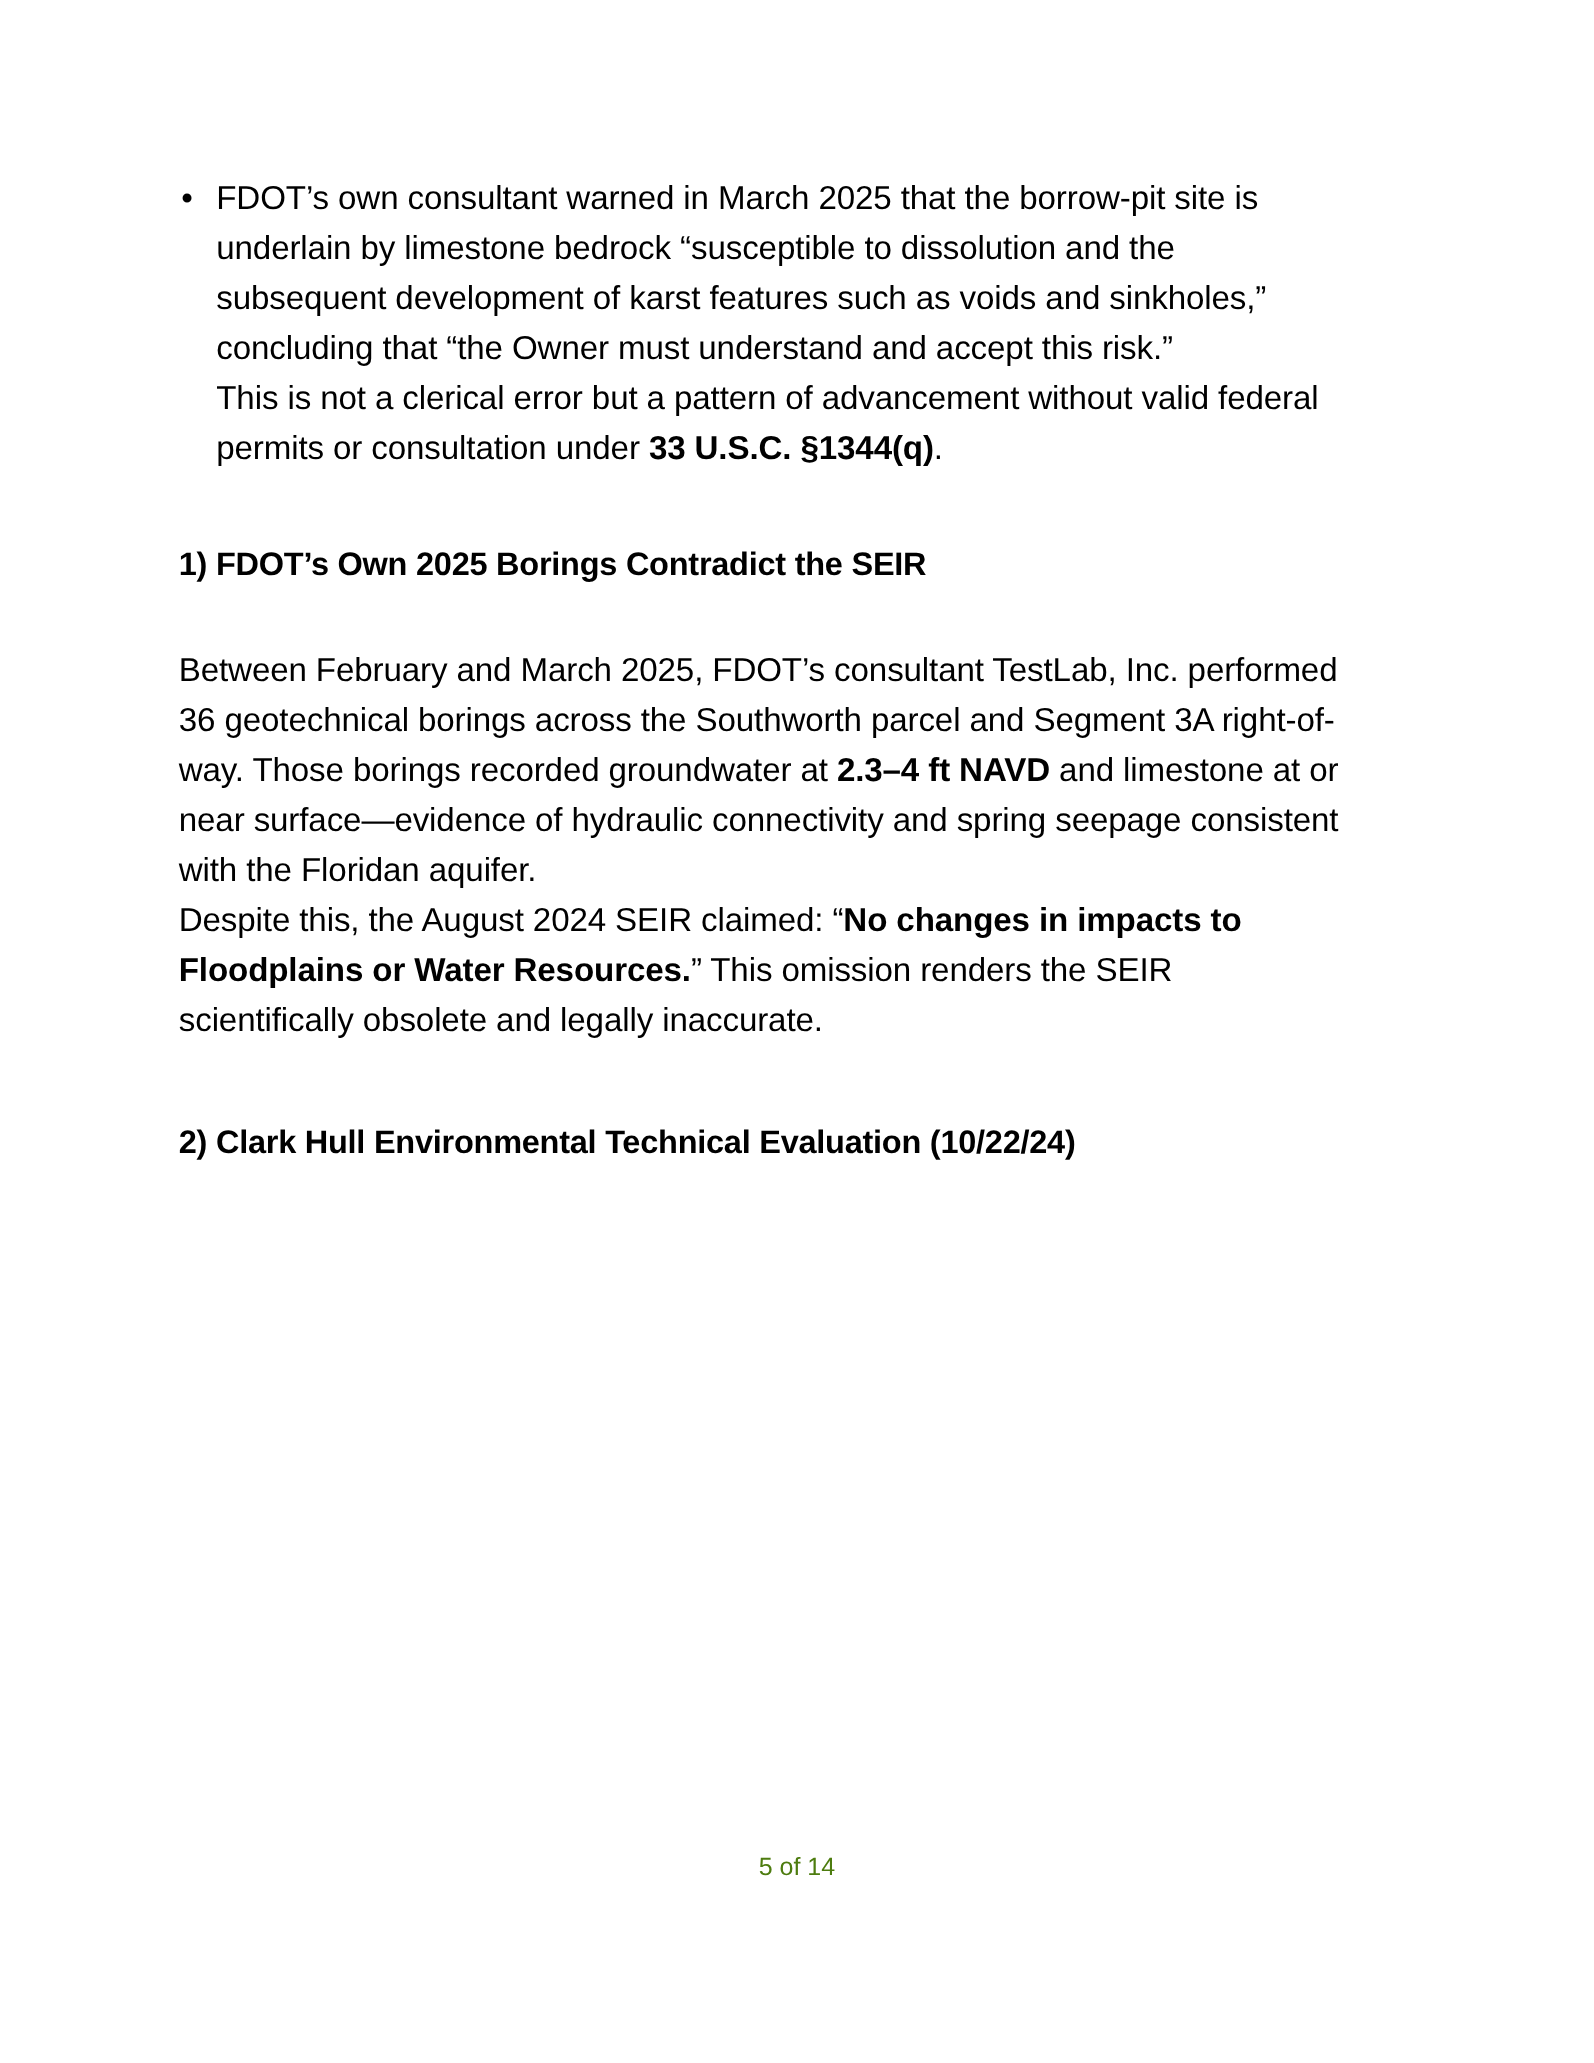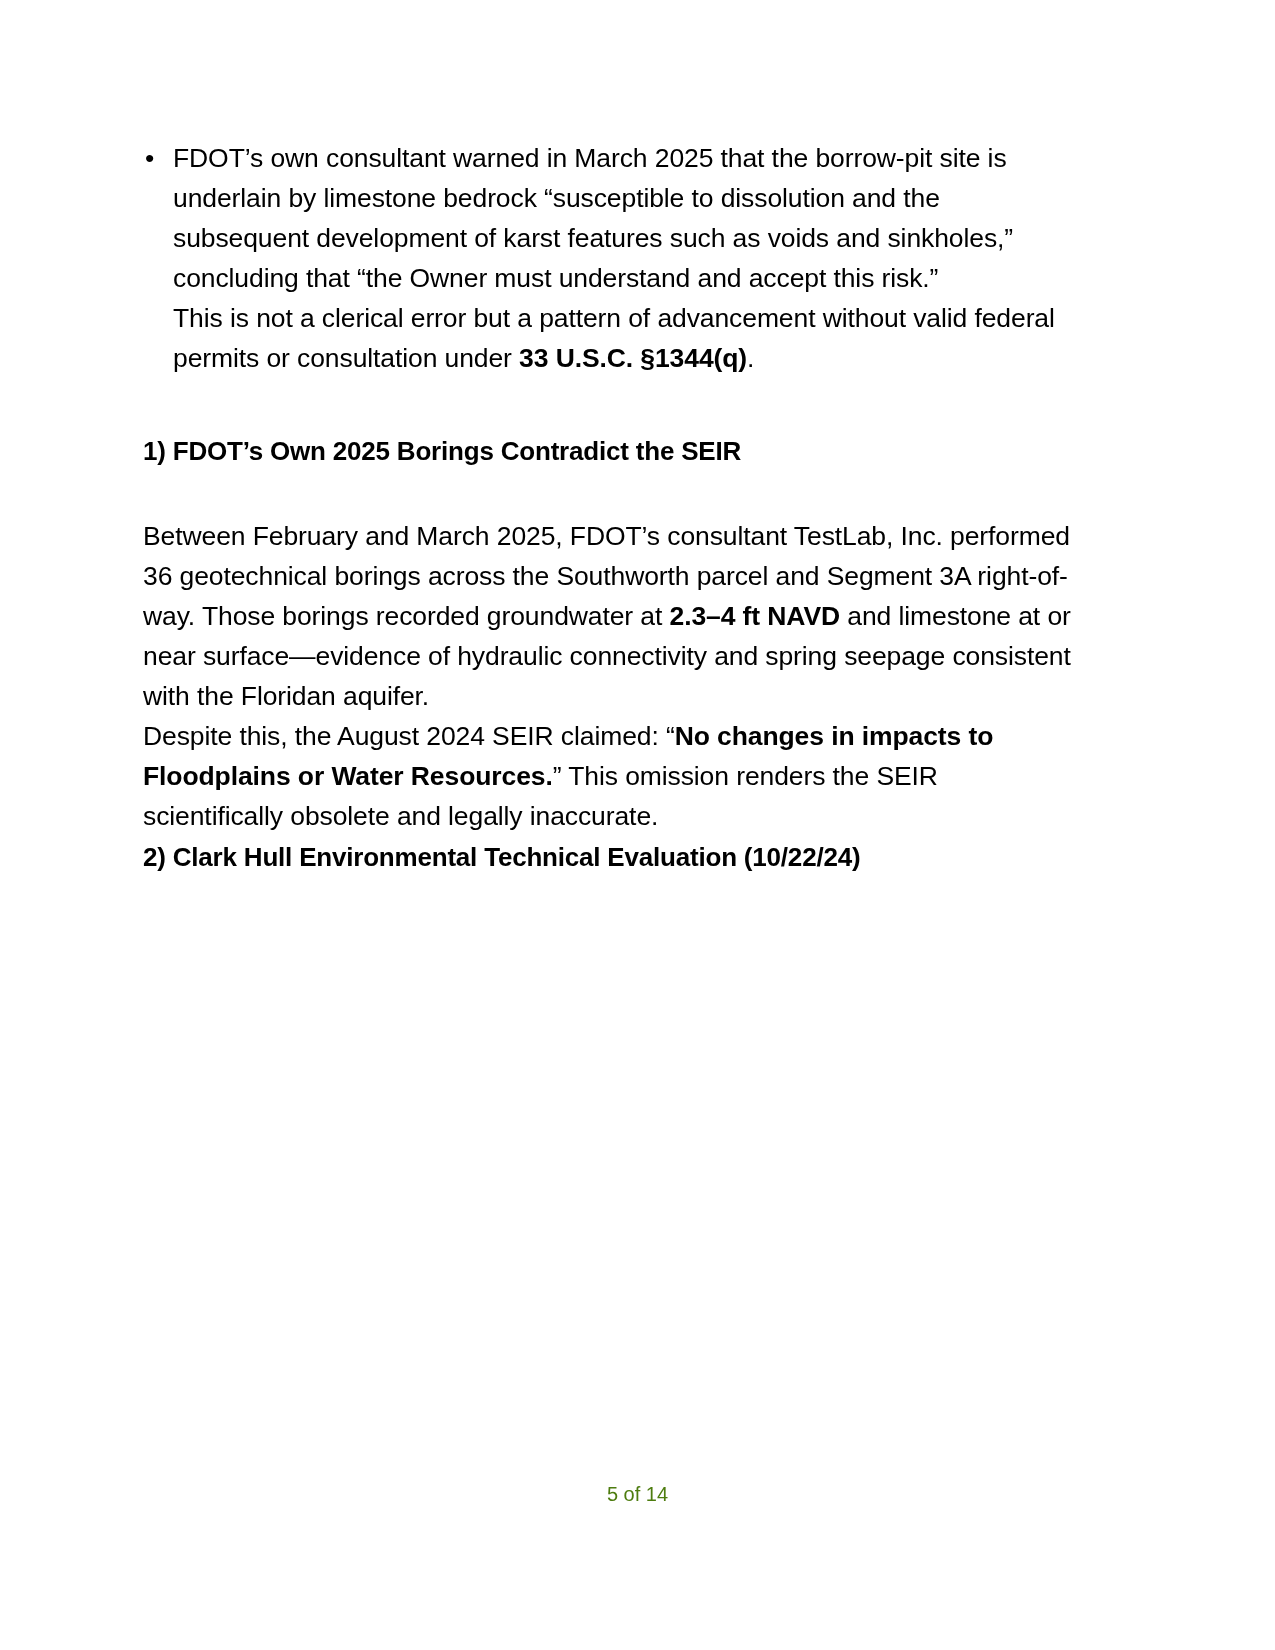--- a/index.html
+++ b/index.html
@@ -62,21 +62,21 @@
     margin-top: 88px;
   }
   h2.sub-heading {
     font-size: 26px;
     line-height: 42px;
     font-weight: bold;
     margin: 0;
     letter-spacing: -0.2px;
   }
   .sub-heading-wrap-1 { margin-top: 52px; }
-  .sub-heading-wrap-2 { }
+  .sub-heading-wrap-2 { margin-top: 56px; }
 
   
   .body-block {
     margin-top: 44px;
     font-size: 26.5px;
     line-height: 40px;
     letter-spacing: -0.1px;
   }
   .body-block p {
     margin: 0;

